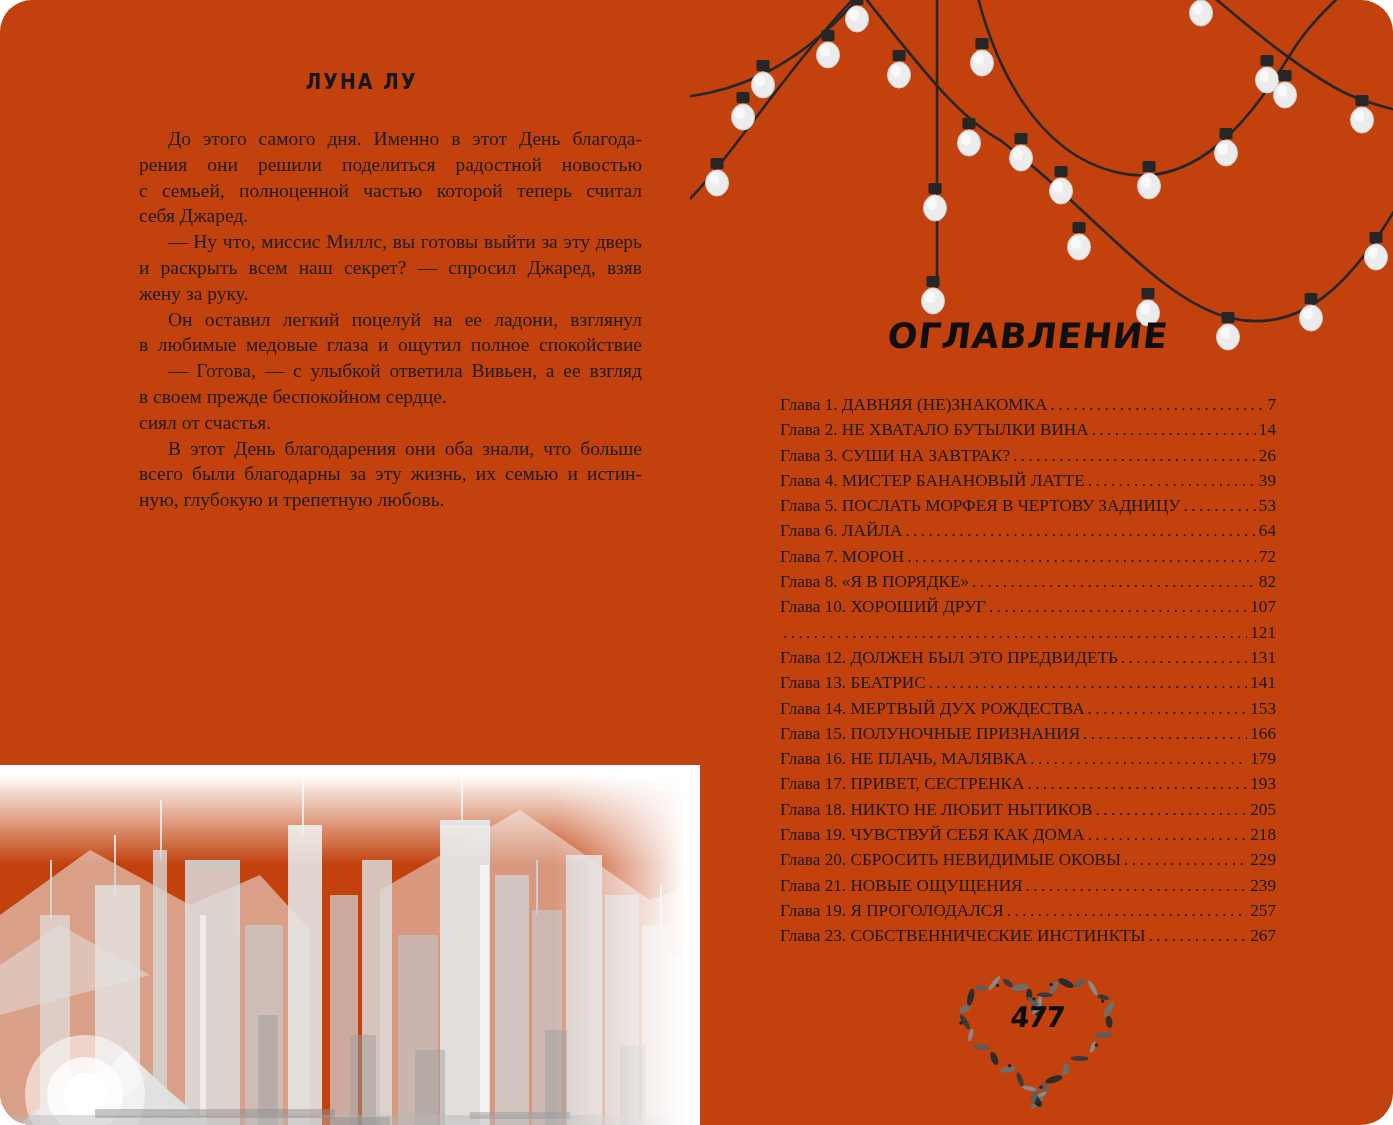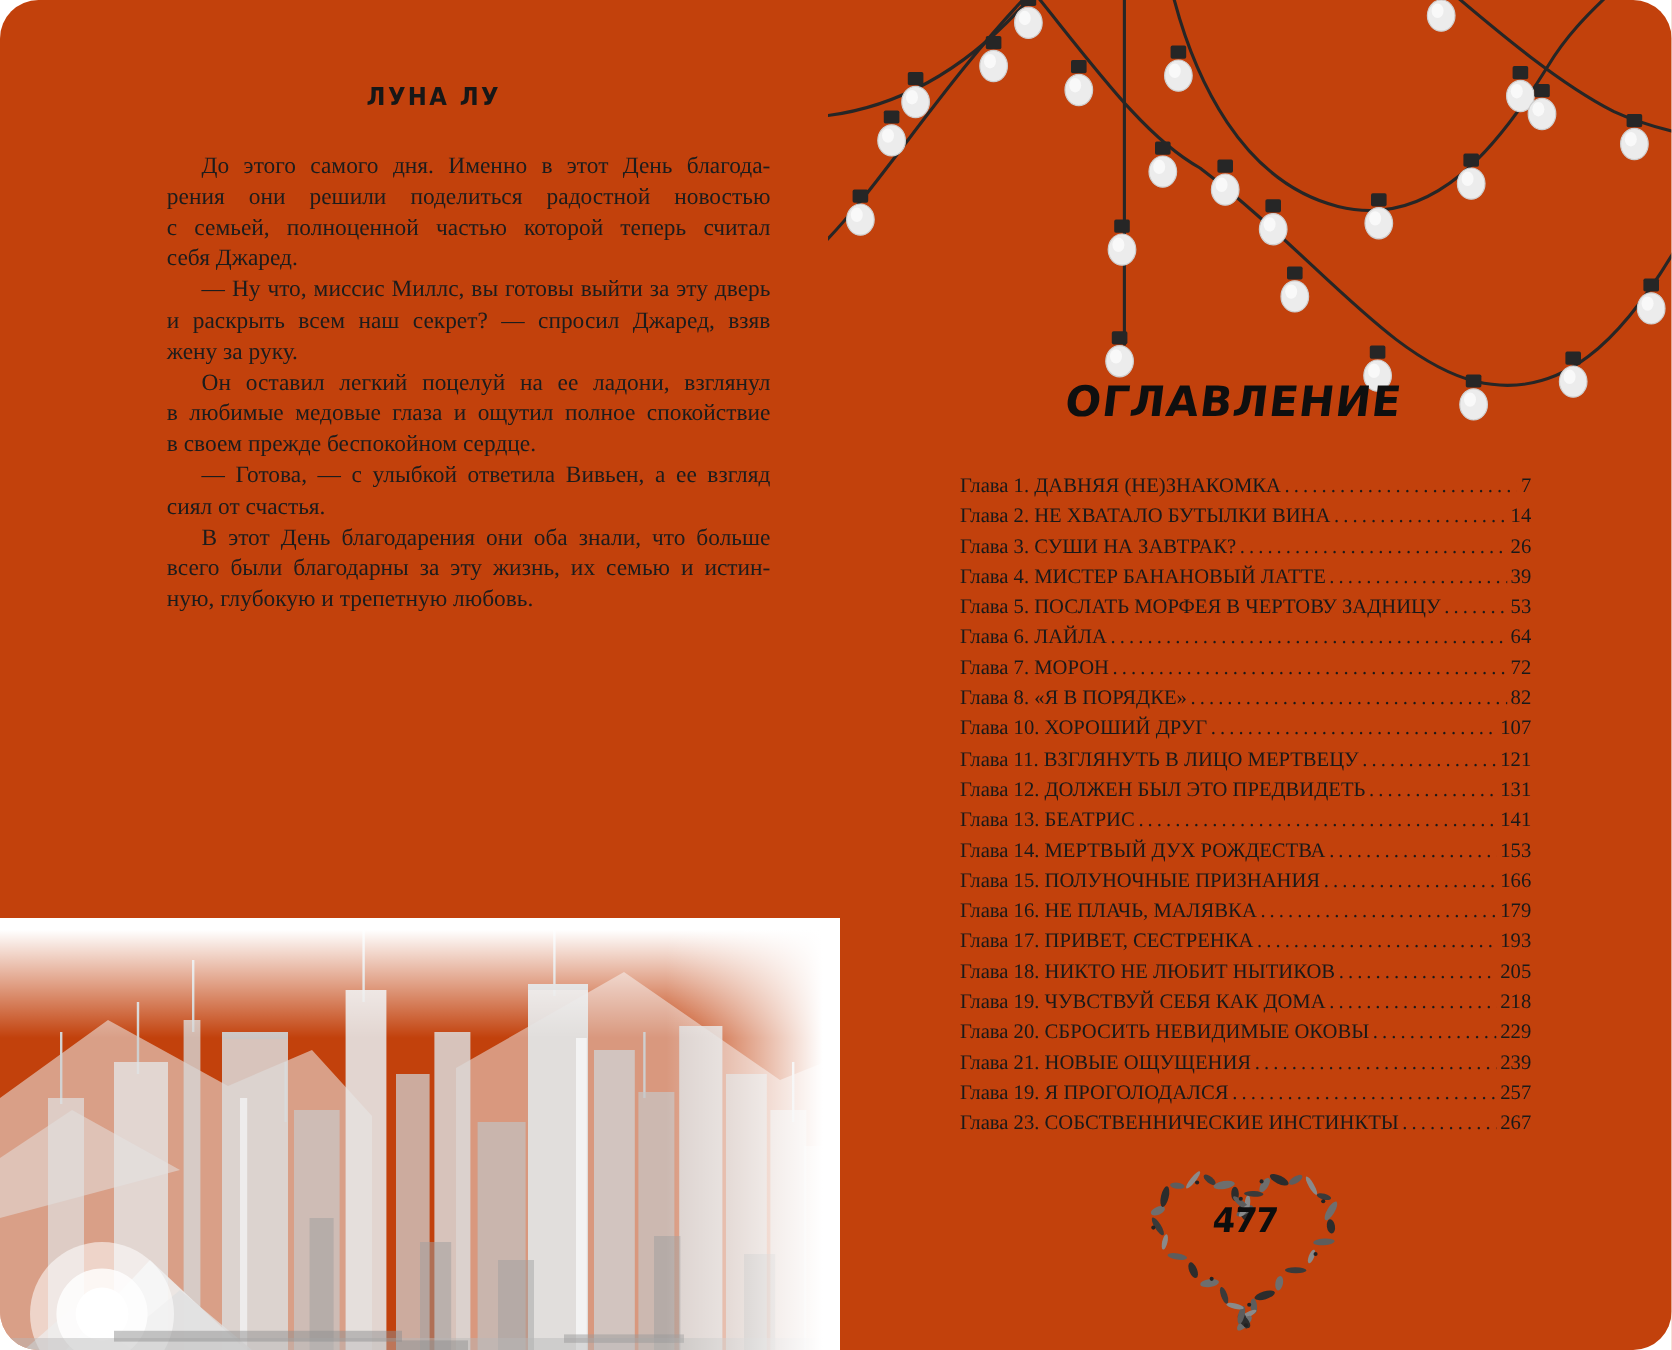--- a/index.html
+++ b/index.html
@@ -22,21 +22,21 @@
   .city-fade-right{position:absolute;left:555px;top:765px;width:145px;height:360px;
     background:linear-gradient(to right,rgba(255,255,255,0),#ffffff 90%);}
 
   
   .lights{position:absolute;left:690px;top:0;width:703px;height:400px;}
   .toc-heading{position:absolute;left:780px;top:316px;width:496px;margin:0;text-align:center;
     font-family:"DejaVu Sans", sans-serif;font-weight:bold;font-size:35px;letter-spacing:1px;
     color:#0f0f0f;transform:skewX(-7deg);}
   .toc{position:absolute;left:780px;top:395px;width:496px;}
   .toc-row{display:flex;align-items:baseline;height:25.3px;font-size:17.2px;color:#191919;}
-  .toc-label{white-space:nowrap;margin-left:20px;}
+  .toc-label{white-space:nowrap;}
   .toc-dots{flex:1;overflow:hidden;white-space:nowrap;margin:0 3px;letter-spacing:3.4px;color:#191919;}
   .toc-dots::after{content:"..........................................................................";}
   .toc-page{white-space:nowrap;}
 
   .wreath{position:absolute;left:950px;top:970px;width:175px;height:152px;}
   .wreath svg{position:absolute;left:0;top:0;}
   .wreath-number{position:absolute;left:0;top:32px;width:175px;text-align:center;
     font-family:"DejaVu Sans", sans-serif;font-weight:bold;font-size:27px;color:#0d0d0d;
     transform:skewX(-6deg) scaleY(1.05);letter-spacing:-1px;}
 </style>
@@ -51,22 +51,22 @@
     <div class="body-text" id="bodyText">
         <div class="line first">До этого самого дня. Именно в этот День благода-</div>
         <div class="line">рения они решили поделиться радостной новостью</div>
         <div class="line">с семьей, полноценной частью которой теперь считал</div>
         <div class="line last">себя Джаред.</div>
         <div class="line first">— Ну что, миссис Миллс, вы готовы выйти за эту дверь</div>
         <div class="line">и раскрыть всем наш секрет? — спросил Джаред, взяв</div>
         <div class="line last">жену за руку.</div>
         <div class="line first">Он оставил легкий поцелуй на ее ладони, взглянул</div>
         <div class="line">в любимые медовые глаза и ощутил полное спокойствие</div>
+        <div class="line first">— Готова, — с улыбкой ответила Вивьен, а ее взгляд</div>
         <div class="line last">в своем прежде беспокойном сердце.</div>
-        <div class="line first">— Готова, — с улыбкой ответила Вивьен, а ее взгляд</div>
         <div class="line last">сиял от счастья.</div>
         <div class="line first">В этот День благодарения они оба знали, что больше</div>
         <div class="line">всего были благодарны за эту жизнь, их семью и истин-</div>
         <div class="line last">ную, глубокую и трепетную любовь.</div>
       </div>
 
     <div class="city">
       <svg width="700" height="360" viewBox="0 0 700 360">
 
         <polygon points="0,150 90,85 190,140 260,110 310,165 310,360 0,360" fill="#ececec" opacity="0.55"></polygon>
@@ -301,21 +301,20 @@
           <span class="toc-label">Глава 8. «Я В ПОРЯДКЕ»</span>
           <span class="toc-dots"></span>
           <span class="toc-page">82</span>
         </div>
         <div class="toc-row">
           <span class="toc-label">Глава 10. ХОРОШИЙ ДРУГ</span>
           <span class="toc-dots"></span>
           <span class="toc-page">107</span>
         </div>
         <div class="toc-row">
-          <span class="toc-label">Глава 11. ВЗГЛЯНУТЬ В ЛИЦО МЕРТВЕЦУ</span>
           <span class="toc-dots"></span>
           <span class="toc-page">121</span>
         </div>
         <div class="toc-row">
           <span class="toc-label">Глава 12. ДОЛЖЕН БЫЛ ЭТО ПРЕДВИДЕТЬ</span>
           <span class="toc-dots"></span>
           <span class="toc-page">131</span>
         </div>
         <div class="toc-row">
           <span class="toc-label">Глава 13. БЕАТРИС</span>

